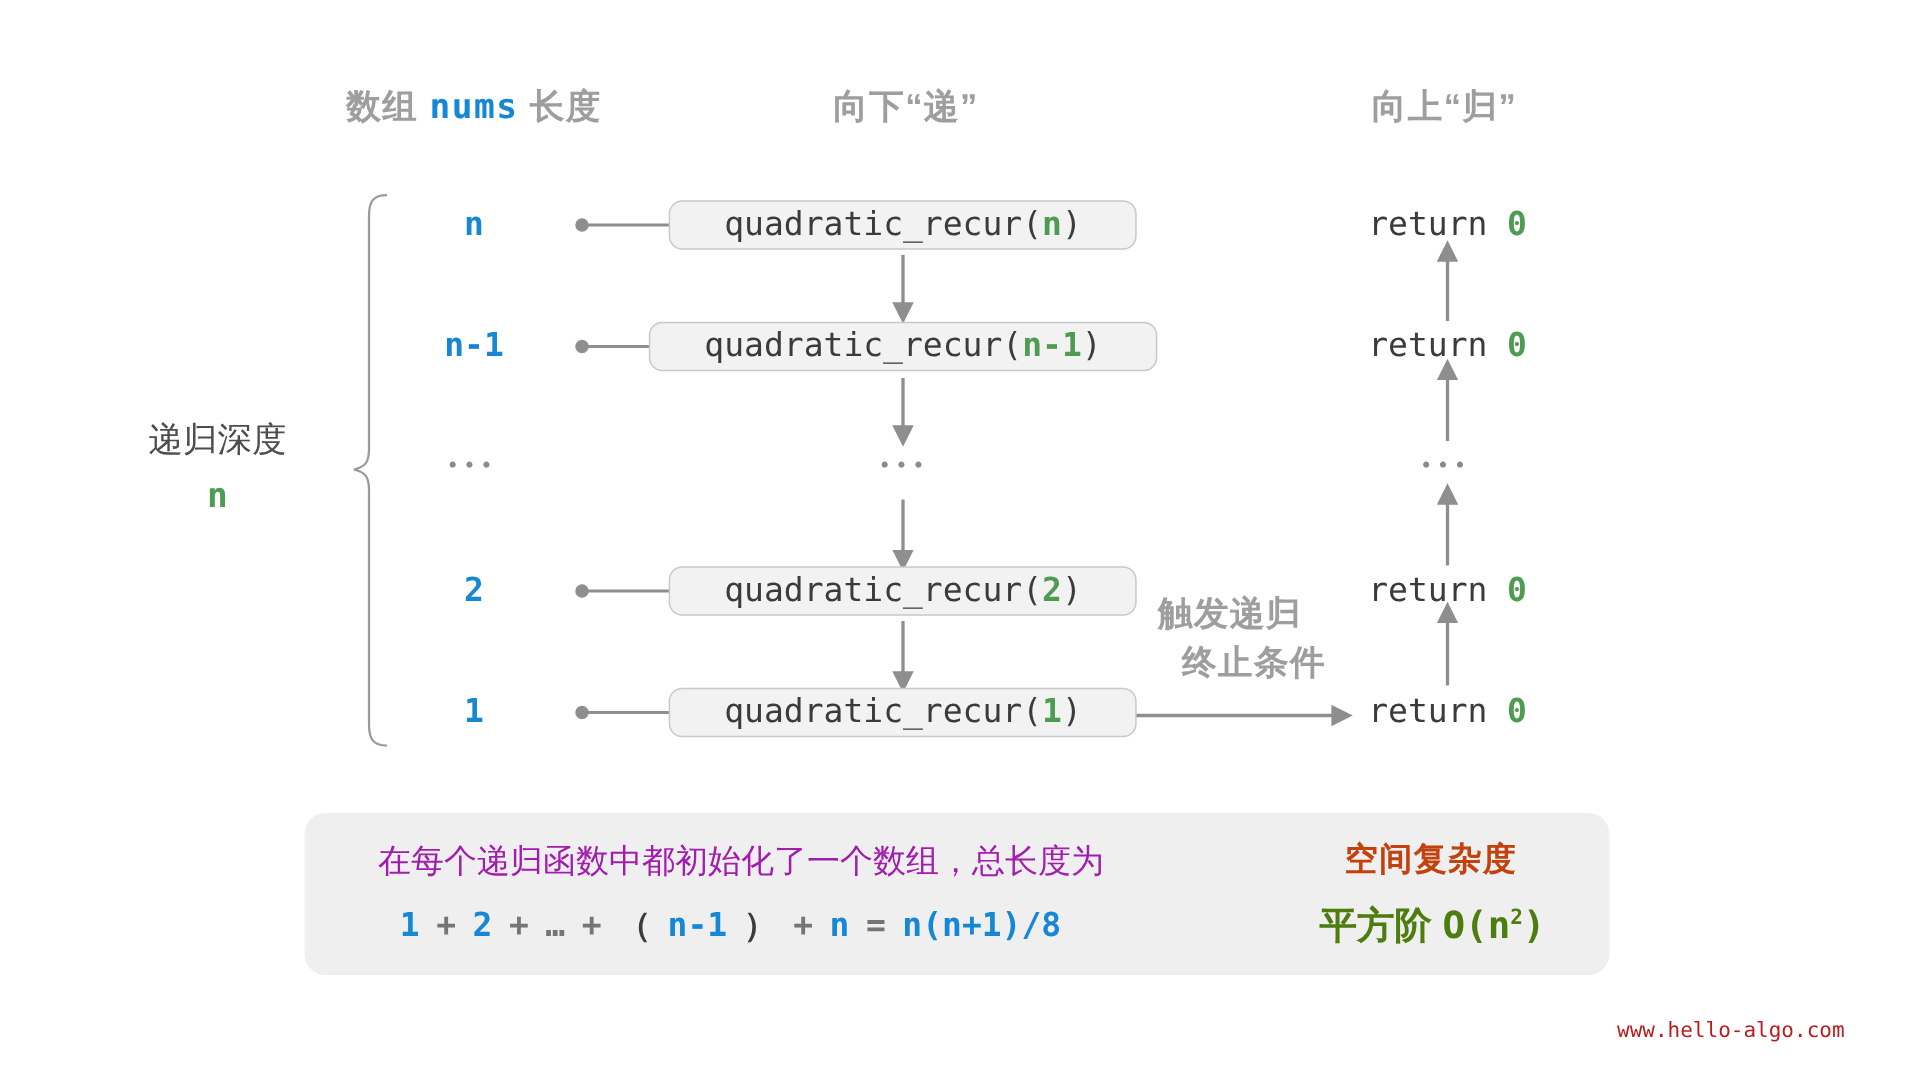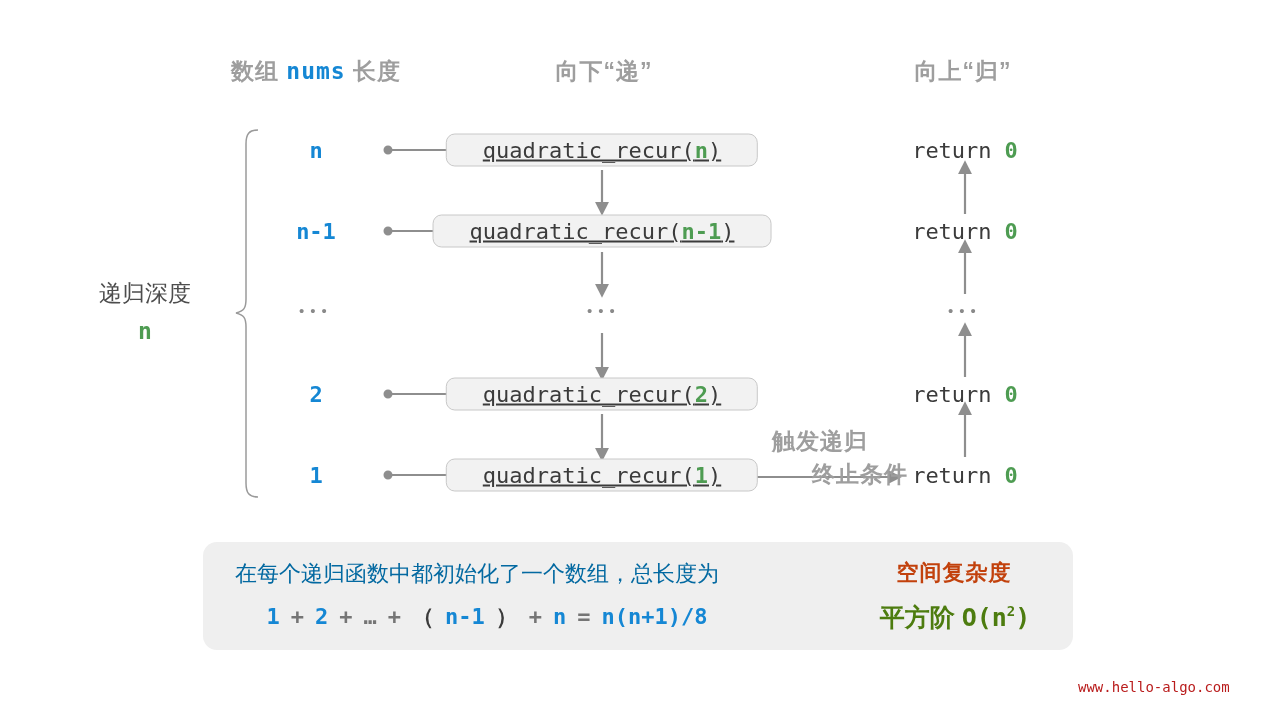--- a/index.html
+++ b/index.html
@@ -7,33 +7,33 @@
     position:relative;width:1280px;height:720px;background:#ffffff;
     font-family:"Liberation Sans",sans-serif;overflow:hidden;
   }
   .center{position:absolute;transform:translate(-50%,-50%);white-space:nowrap;}
   .hdr{font-size:23px;font-weight:700;color:#9e9e9e;letter-spacing:1px;}
   .hdr .code{font-family:"DejaVu Sans Mono",monospace;color:#1587d4;}
   .size-label{font-family:"DejaVu Sans Mono",monospace;font-weight:700;font-size:22px;color:#1587d4;}
   .box{
     background:#f2f2f2;border:1.5px solid #c8c8c8;border-radius:9px;
     padding:3px 36px;font-family:"DejaVu Sans Mono",monospace;
-    font-size:22px;color:#3b3b3b;text-decoration:underline;
+    font-size:22px;color:#3b3b3b;
   }
   .box .arg{color:#4e9c52;font-weight:700;}
   .ret{font-family:"DejaVu Sans Mono",monospace;font-size:22px;color:#3b3b3b;}
   .ret .kw{margin-right:13px;}
   .ret .zero{color:#4e9c52;font-weight:700;}
   .dots{font-size:15px;letter-spacing:6px;color:#8a8a8a;}
   .depth-text{font-size:23px;color:#4d4d4d;}
   .depth-n{font-family:"DejaVu Sans Mono",monospace;font-weight:700;font-size:23px;color:#4e9c52;}
-  .trigger{font-size:23px;font-weight:700;color:#9e9e9e;letter-spacing:1px;margin-top:32px;}
+  .trigger{font-size:23px;font-weight:700;color:#9e9e9e;letter-spacing:1px;}
   .bottom-box{position:absolute;left:203px;top:542px;width:870px;height:108px;
     background:#efefef;border-radius:14px;}
-  .sentence{font-size:22px;color:#0369a1;}
+  .sentence{font-size:22px;color:#a21caf;margin-left:17px;}
   .formula{display:flex;align-items:baseline;gap:11px;
     font-family:"DejaVu Sans Mono",monospace;font-weight:700;font-size:22px;}
   .f-blue{color:#1587d4;}
   .f-gray{color:#757575;}
   .f-dark{color:#3b3b3b;}
   .result-title{font-size:22px;font-weight:700;color:#c2410c;letter-spacing:1px;}
   .result-value{font-size:25px;font-weight:700;color:#4d7c0f;text-align:right;}
   .result-value .code{font-family:"DejaVu Sans Mono",monospace;}
   .result-value sup{font-size:14px;vertical-align:super;line-height:0;}
   .footer{position:absolute;left:1078px;top:679px;
@@ -130,21 +130,21 @@
 
   <div class="center size-label" style="left:316px;top:475px">1</div>
   <div class="center box" style="left:602px;top:475px">
     <span>quadratic_recur(</span><span class="arg">1</span><span>)</span>
   </div>
   <div class="center ret" style="left:965px;top:475px">
     <span class="kw">return</span><span class="zero">0</span>
   </div>
 
   <div class="center trigger" style="left:820px;top:409px">触发递归</div>
-  <div class="center trigger" style="left:860px;top:442px">终止条件</div>
+  <div class="center trigger" style="left:836px;top:442px">终止条件</div>
 
   <div class="bottom-box"></div>
   <div class="center sentence" style="left:477px;top:574px">在每个递归函数中都初始化了一个数组，总长度为</div>
   <div class="center formula" style="left:487px;top:617px">
     <span class="f-blue">1</span>
     <span class="f-gray">+</span>
     <span class="f-blue">2</span>
     <span class="f-gray">+</span>
     <span class="f-gray">…</span>
     <span class="f-gray">+</span>

